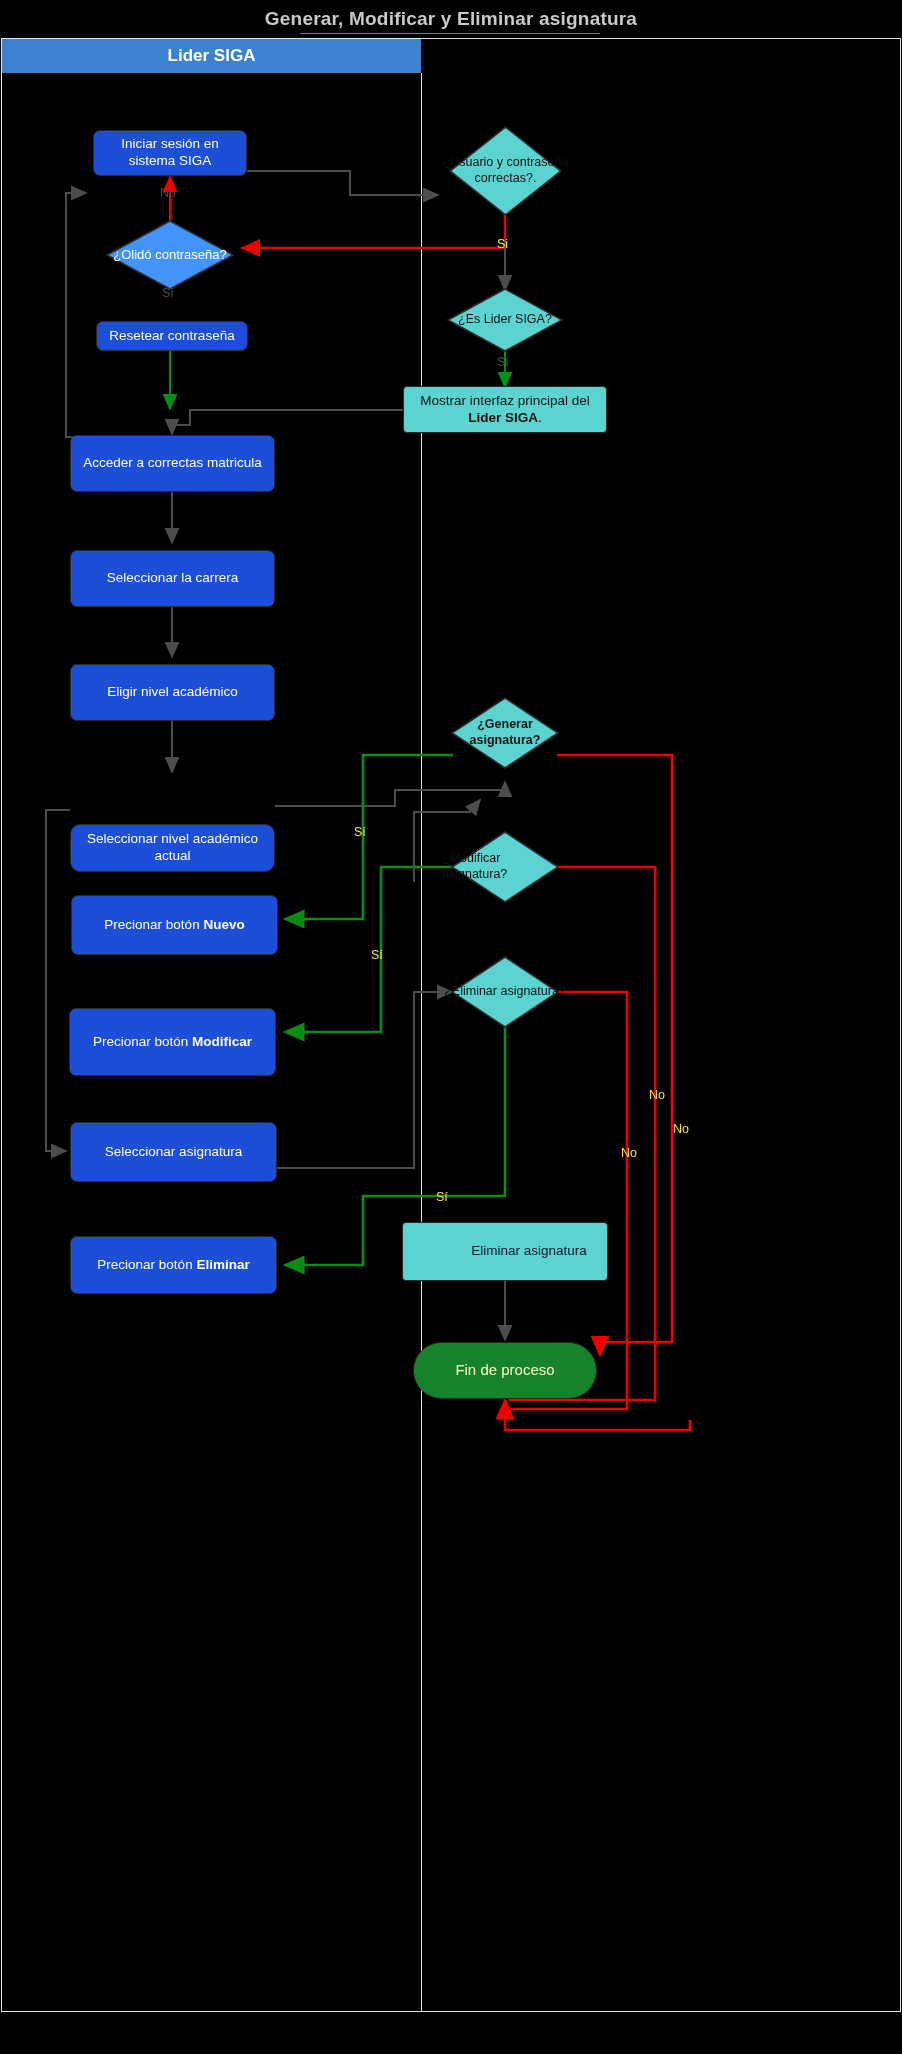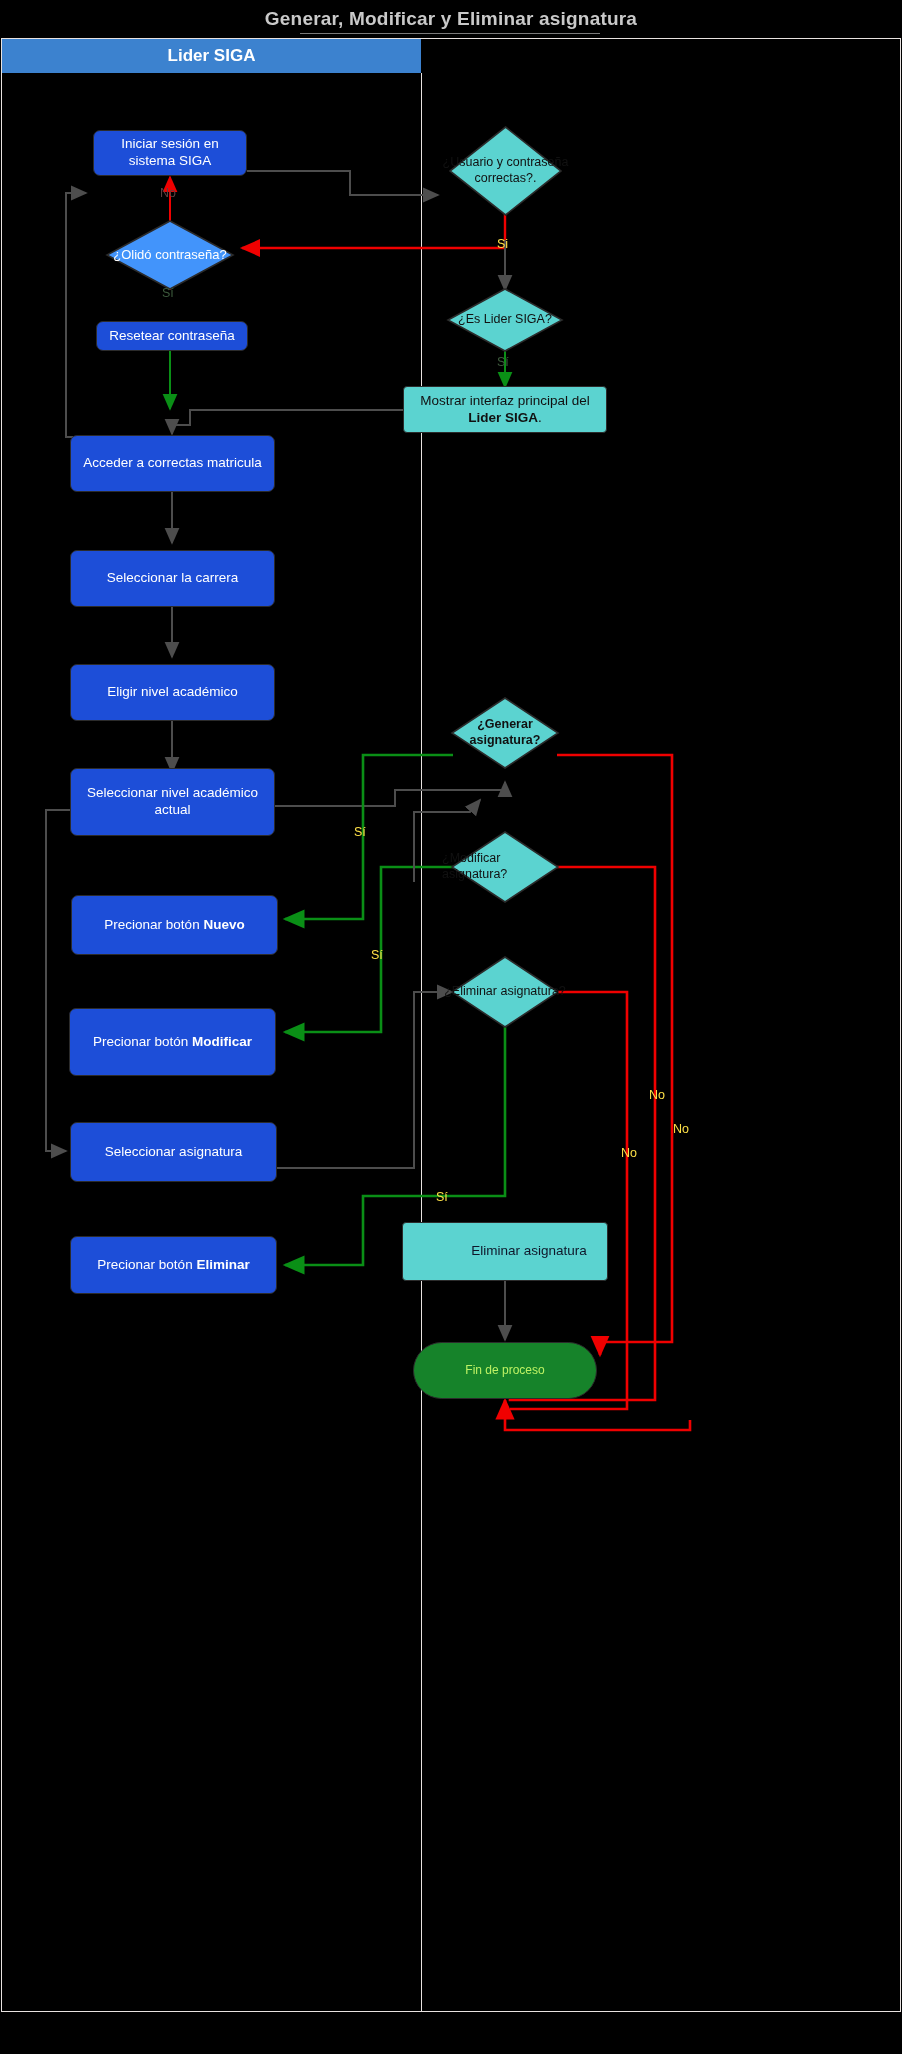--- a/index.html
+++ b/index.html
@@ -28,22 +28,22 @@
   #edges{position:absolute;left:0;top:0;width:902px;height:2054px;pointer-events:none;}
 
   
   .node{position:absolute;box-sizing:border-box;display:flex;align-items:center;
         justify-content:center;text-align:center;line-height:1.25;}
   .proc{background:#1d4ed8;color:#fff;border:1px solid #2b2b2b;border-radius:7px;
         font-size:13.5px;padding:4px 8px;}
   .proc-siga{background:#5bd3d0;color:#111;border:1px solid #2b2b2b;border-radius:4px;
         font-size:13.5px;padding:4px 8px;}
   .dia{position:absolute;}
-  .endnode{background:#16832a;color:#bef264;border:1px solid #2b2b2b;border-radius:40px;
-           font-size:12px;}
+  .endnode{background:#16832a;color:#fef9c3;border:1px solid #2b2b2b;border-radius:40px;
+           font-size:15px;}
   .lbl{position:absolute;color:#fde047;font-size:12.5px;}
   .lbl-red{color:#5f4040;}
   b{font-weight:bold;}
 </style>
 </head>
 <body>
 
 <div id="title-bar">
   <span id="title-text">Generar, Modificar y Eliminar asignatura</span>
 </div>
@@ -163,21 +163,21 @@
 </div>
 
 <div class="node proc" style="left:70px;top:550px;width:205px;height:57px;">
   <span>Seleccionar la carrera</span>
 </div>
 
 <div class="node proc" style="left:70px;top:664px;width:205px;height:57px;">
   <span>Eligir nivel académico</span>
 </div>
 
-<div class="node proc" style="left:70px;top:768px;width:205px;height:68px;">
+<div class="node proc" style="left:70px;top:824px;width:205px;height:48px;border-radius:10px;">
   <span>Seleccionar nivel académico actual</span>
 </div>
 
 <div class="dia" style="left:450px;top:696px;width:110px;height:74px;font-weight:bold;">
   <svg width="110" height="74" viewBox="0 0 110 74">
     <polygon points="55,2 108,37 55,72 2,37" fill="#5bd3d0" stroke="#2b2b2b" stroke-width="1.6"></polygon>
   </svg>
   <div style="position:absolute;left:-8px;top:0;width:126px;height:74px;display:flex;
               align-items:center;justify-content:center;color:#111;font-size:12.5px;
               text-align:center;line-height:1.25;">¿Generar asignatura?</div>

